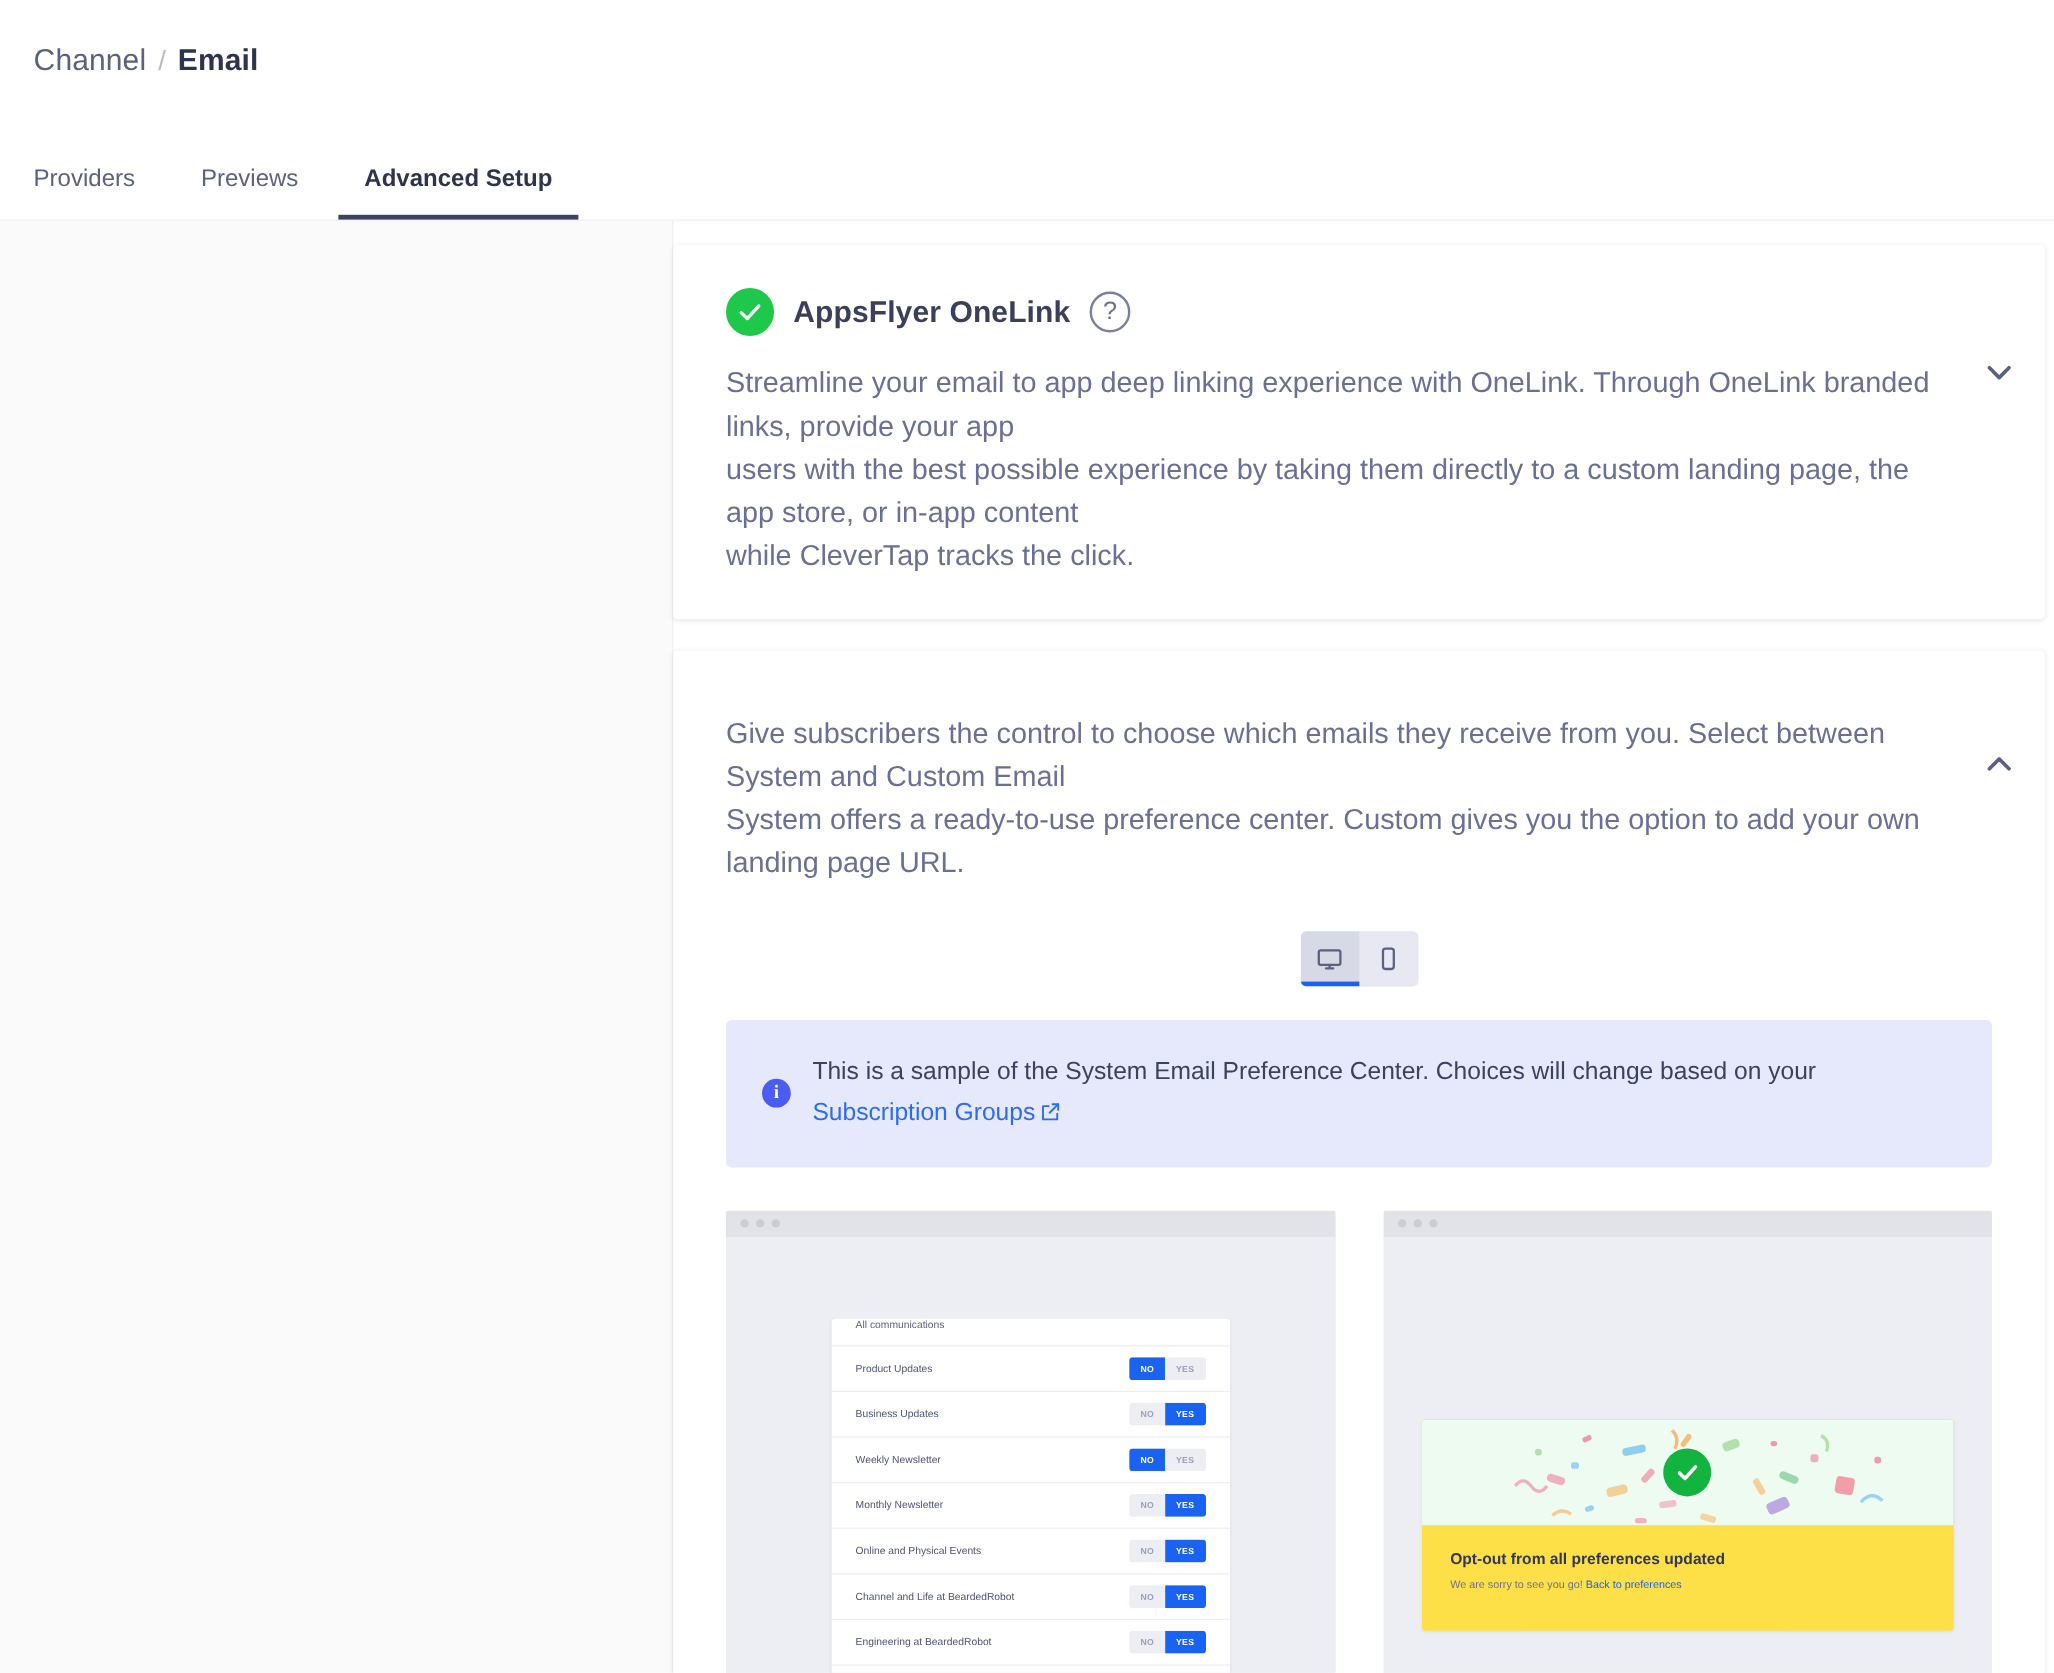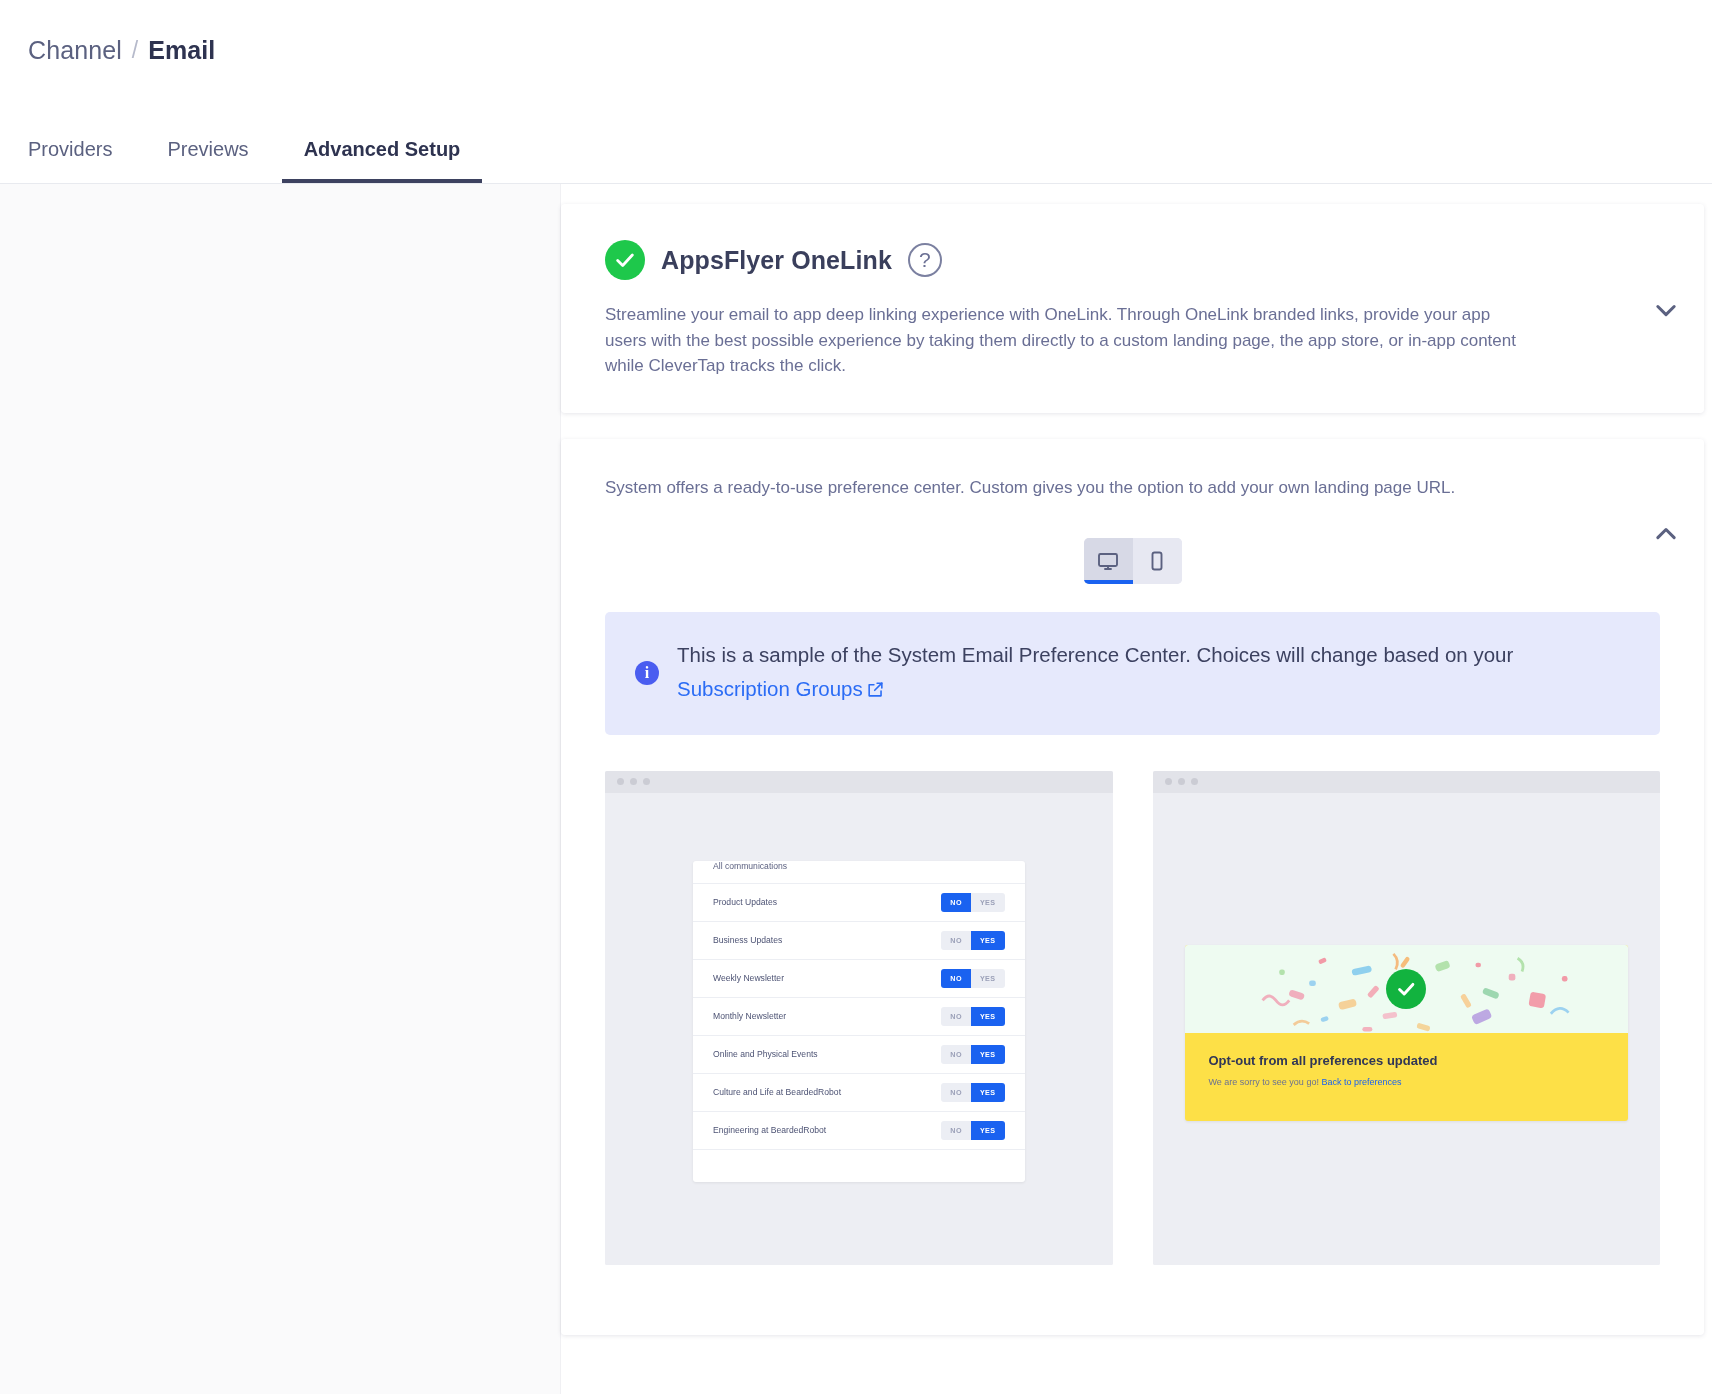--- a/index.html
+++ b/index.html
@@ -108,24 +108,25 @@
     border: 2px solid #7b80a0;
     display: flex; align-items: center; justify-content: center;
     color: #6b7architecture;
     color: #6b7094;
     font-size: 21px;
     font-weight: 400;
     cursor: pointer;
   }
 
   .card-desc {
-    font-size: 17px;
+    font-size: 24px;
     line-height: 1.5;
     color: #6a6f95;
     max-width: 1030px;
+    margin-top: 16px;
   }
   .card-desc .ln { display: block; }
 
   .chevron {
     position: absolute;
     right: 24px;
     cursor: pointer;
     color: #5b6180;
     width: 28px; height: 28px;
   }
@@ -329,20 +330,21 @@
         <svg width="28" height="28" viewBox="0 0 24 24" fill="none" stroke="#5b6180" stroke-width="2.6" stroke-linecap="round" stroke-linejoin="round">
             <polyline points="5,9 12,16 19,9"></polyline>
           </svg>
       </div>
     </div>
 
     <div class="card">
       <div class="card-inner">
 
         <div class="card-desc">
+          <span class="ln">Give subscribers the control to choose which emails they receive from you. Select between System and Custom Email</span>
           <span class="ln">System offers a ready-to-use preference center. Custom gives you the option to add your own landing page URL.</span>
         </div>
 
         <div class="device-toggle">
           <div class="dev-btn active">
             <svg width="24" height="24" viewBox="0 0 24 24" fill="none" stroke="#5b6180" stroke-width="1.9" stroke-linecap="round" stroke-linejoin="round">
                 <rect x="3" y="5" width="18" height="12" rx="1.5"></rect>
                 <path d="M9 20h6M12 17v3"></path>
               </svg>
           </div>
@@ -411,21 +413,21 @@
 
                 <div class="opt-row">
                   <div class="opt-label">Online and Physical  Events</div>
                   <div class="yn">
                     <span>NO</span>
                     <span class="on">YES</span>
                   </div>
                 </div>
 
                 <div class="opt-row">
-                  <div class="opt-label">Culture and Life at BeardedRobot</div>
+                  <div class="opt-label">Channel and Life at BeardedRobot</div>
                   <div class="yn">
                     <span>NO</span>
                     <span class="on">YES</span>
                   </div>
                 </div>
 
                 <div class="opt-row">
                   <div class="opt-label">Engineering at BeardedRobot</div>
                   <div class="yn">
                     <span>NO</span>

